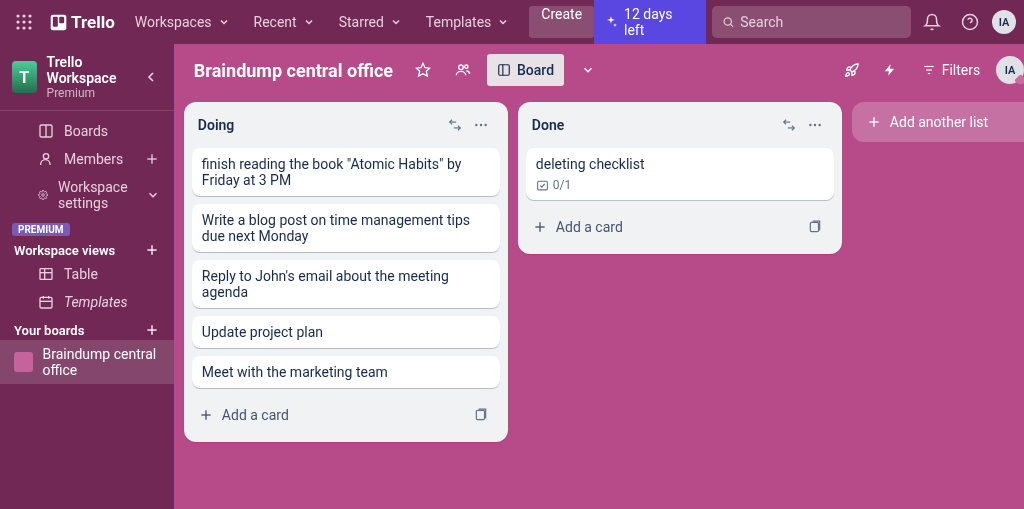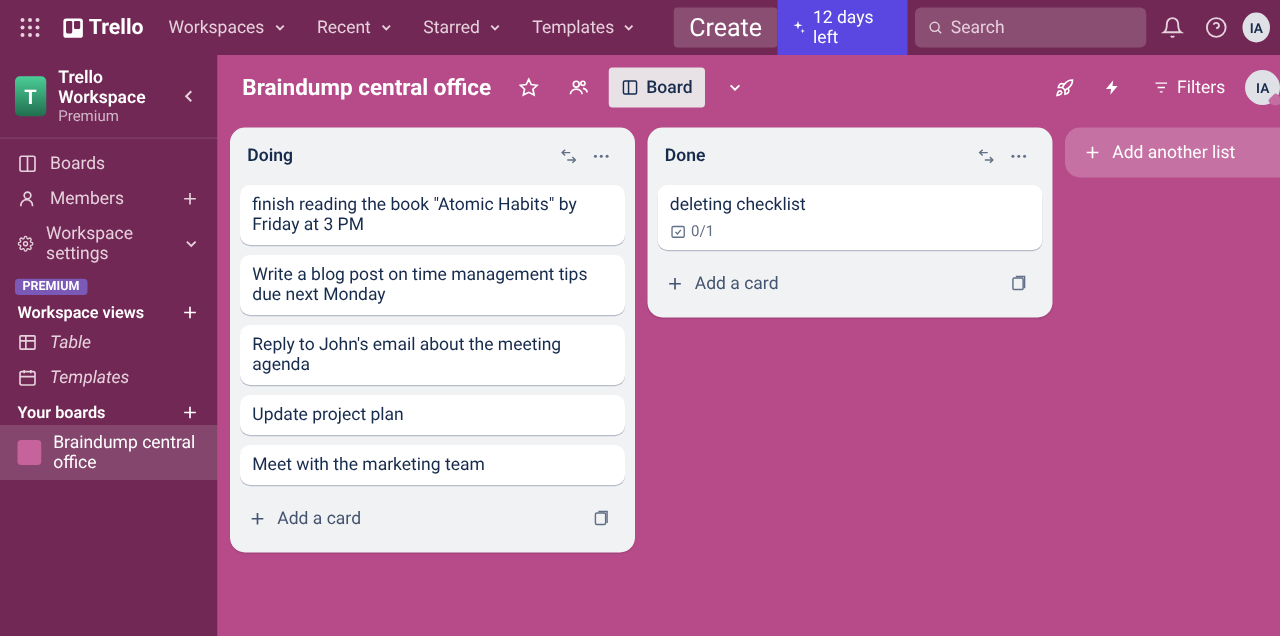--- a/index.html
+++ b/index.html
@@ -3,39 +3,39 @@
 <meta charset="utf-8">
 <style>
   * { box-sizing: border-box; margin: 0; padding: 0; font-family: -apple-system, BlinkMacSystemFont, "Segoe UI", Roboto, sans-serif; }
   body { width: 1024px; height: 509px; overflow: hidden; background: #b74a89; }
   
   .topbar { height: 44px; background: #722855; display: flex; align-items: center; padding: 0 8px; color: #e6d1dd; }
   .topbar-left { display: flex; align-items: center; gap: 4px; }
   .apps-icon { width: 32px; height: 32px; display:flex; align-items:center; justify-content:center; cursor:pointer; border-radius:3px; }
   .logo { display:flex; align-items:center; gap:4px; padding: 0 6px; font-weight:700; font-size:17px; color:#fff; cursor:pointer;}
   .top-btn { height: 32px; padding: 0 10px; display:flex; align-items:center; gap:6px; font-size:14px; color:#e6d1dd; cursor:pointer; border-radius:3px; }
-  .create-btn { background: rgba(255,255,255,.18); color:#fff; padding: 0 12px; height:32px; display:flex; align-items:center; border-radius:3px; font-size:20px; cursor:pointer; margin-left:16px;}
+  .create-btn { background: rgba(255,255,255,.18); color:#fff; padding: 0 12px; height:32px; display:flex; align-items:flex-start; border-radius:3px; font-size:14px; cursor:pointer; margin-left:6px;}
   .topbar-right { margin-left:auto; display:flex; align-items:center; gap:6px; }
   .days-left { background:#5a46e0; color:#fff; height:48px; padding:0 10px; display:flex; align-items:center; gap:6px; border-radius:3px; font-size:14px; cursor:pointer;}
   .search { display:flex; align-items:center; gap:6px; background: rgba(255,255,255,.18); height:32px; border-radius:5px; padding:0 10px; width:200px; color:#e6d1dd; cursor:text;}
   .search input { background:transparent; border:none; outline:none; color:#fff; font-size:14px; width:100%; }
   .search input::placeholder{ color:#e6d1dd; }
   .top-icon { width:32px; height:32px; display:flex; align-items:center; justify-content:center; cursor:pointer; border-radius:3px; color:#e6d1dd;}
   .avatar { width:24px; height:24px; border-radius:50%; background:#dfe1e6; color:#172b4d; font-size:11px; font-weight:600; display:flex; align-items:center; justify-content:center; cursor:pointer;}
   
   .shell { display:flex; height: calc(509px - 44px); }
   
   .sidebar { width:260px; background:#722855; color:#e6d1dd; display:flex; flex-direction:column; font-size:14px; }
   .ws-header { display:flex; align-items:center; padding:10px 12px; gap:10px; border-bottom:1px solid rgba(255,255,255,.12); }
   .ws-logo { width:32px; height:32px; border-radius:4px; background:linear-gradient(#4bce97,#216e4e); color:#fff; font-weight:700; display:flex; align-items:center; justify-content:center; font-size:16px;}
   .ws-name { color:#fff; font-weight:600; font-size:14px; }
   .ws-sub { font-size:12px; color:#d0b6c6; }
   .collapse-btn { margin-left:auto; width:28px; height:28px; display:flex; align-items:center; justify-content:center; cursor:pointer; border-radius:3px;}
   .side-section { padding:6px 0; }
-  .side-item { display:flex; align-items:center; gap:10px; padding:6px 14px; cursor:pointer; color:#e6d1dd;}
+  .side-item { display:flex; align-items:center; gap:10px; padding:6px 14px; cursor:pointer; color:#e6d1dd;margin-left:24px;}
   .side-item .trail { margin-left:auto; display:flex; align-items:center;}
   .badge { background:#7a59b7; color:#fff; font-size:10px; font-weight:700; padding:1px 6px; border-radius:3px; margin-left:12px; display:inline-block;}
   .side-heading { padding:6px 14px 2px; font-weight:600; color:#fff; font-size:13px; display:flex; align-items:center;}
   .side-heading .trail { margin-left:auto; }
   .board-item { display:flex; align-items:center; gap:10px; padding:6px 14px; cursor:pointer; background: rgba(255,255,255,.14); color:#fff;}
   .board-thumb { width:24px; height:20px; background:#c7639c; border-radius:3px; }
   
   .board-area { flex:1; display:flex; flex-direction:column; background:#b74a89; }
   .board-header { height:52px; display:flex; align-items:center; padding:0 14px; gap:8px; color:#fff;}
   .board-title { font-size:18px; font-weight:700; padding:0 6px; cursor:pointer;}
@@ -196,21 +196,21 @@
     <div class="badge" style="align-self:flex-start; margin-left:12px;">PREMIUM</div>
     <div class="side-heading">
       <span>Workspace views</span>
       <span class="trail">
           <svg width="16" height="16" viewBox="0 0 24 24" fill="none" stroke="currentColor" stroke-width="2">
             <line x1="12" y1="5" x2="12" y2="19"></line>
             <line x1="5" y1="12" x2="19" y2="12"></line>
           </svg>
         </span>
     </div>
-    <div class="side-item" style="font-style:italic">
+    <div class="side-item" style="">
       <svg width="16" height="16" viewBox="0 0 24 24" fill="none" stroke="currentColor" stroke-width="2">
           <rect x="3" y="4" width="18" height="16" rx="1"></rect>
           <line x1="3" y1="10" x2="21" y2="10"></line>
           <line x1="10" y1="4" x2="10" y2="20"></line>
         </svg>
       <span>Table</span>
     </div>
     <div class="side-item" style="font-style:italic">
       <svg width="16" height="16" viewBox="0 0 24 24" fill="none" stroke="currentColor" stroke-width="2">
           <rect x="3" y="5" width="18" height="16" rx="2"></rect>

